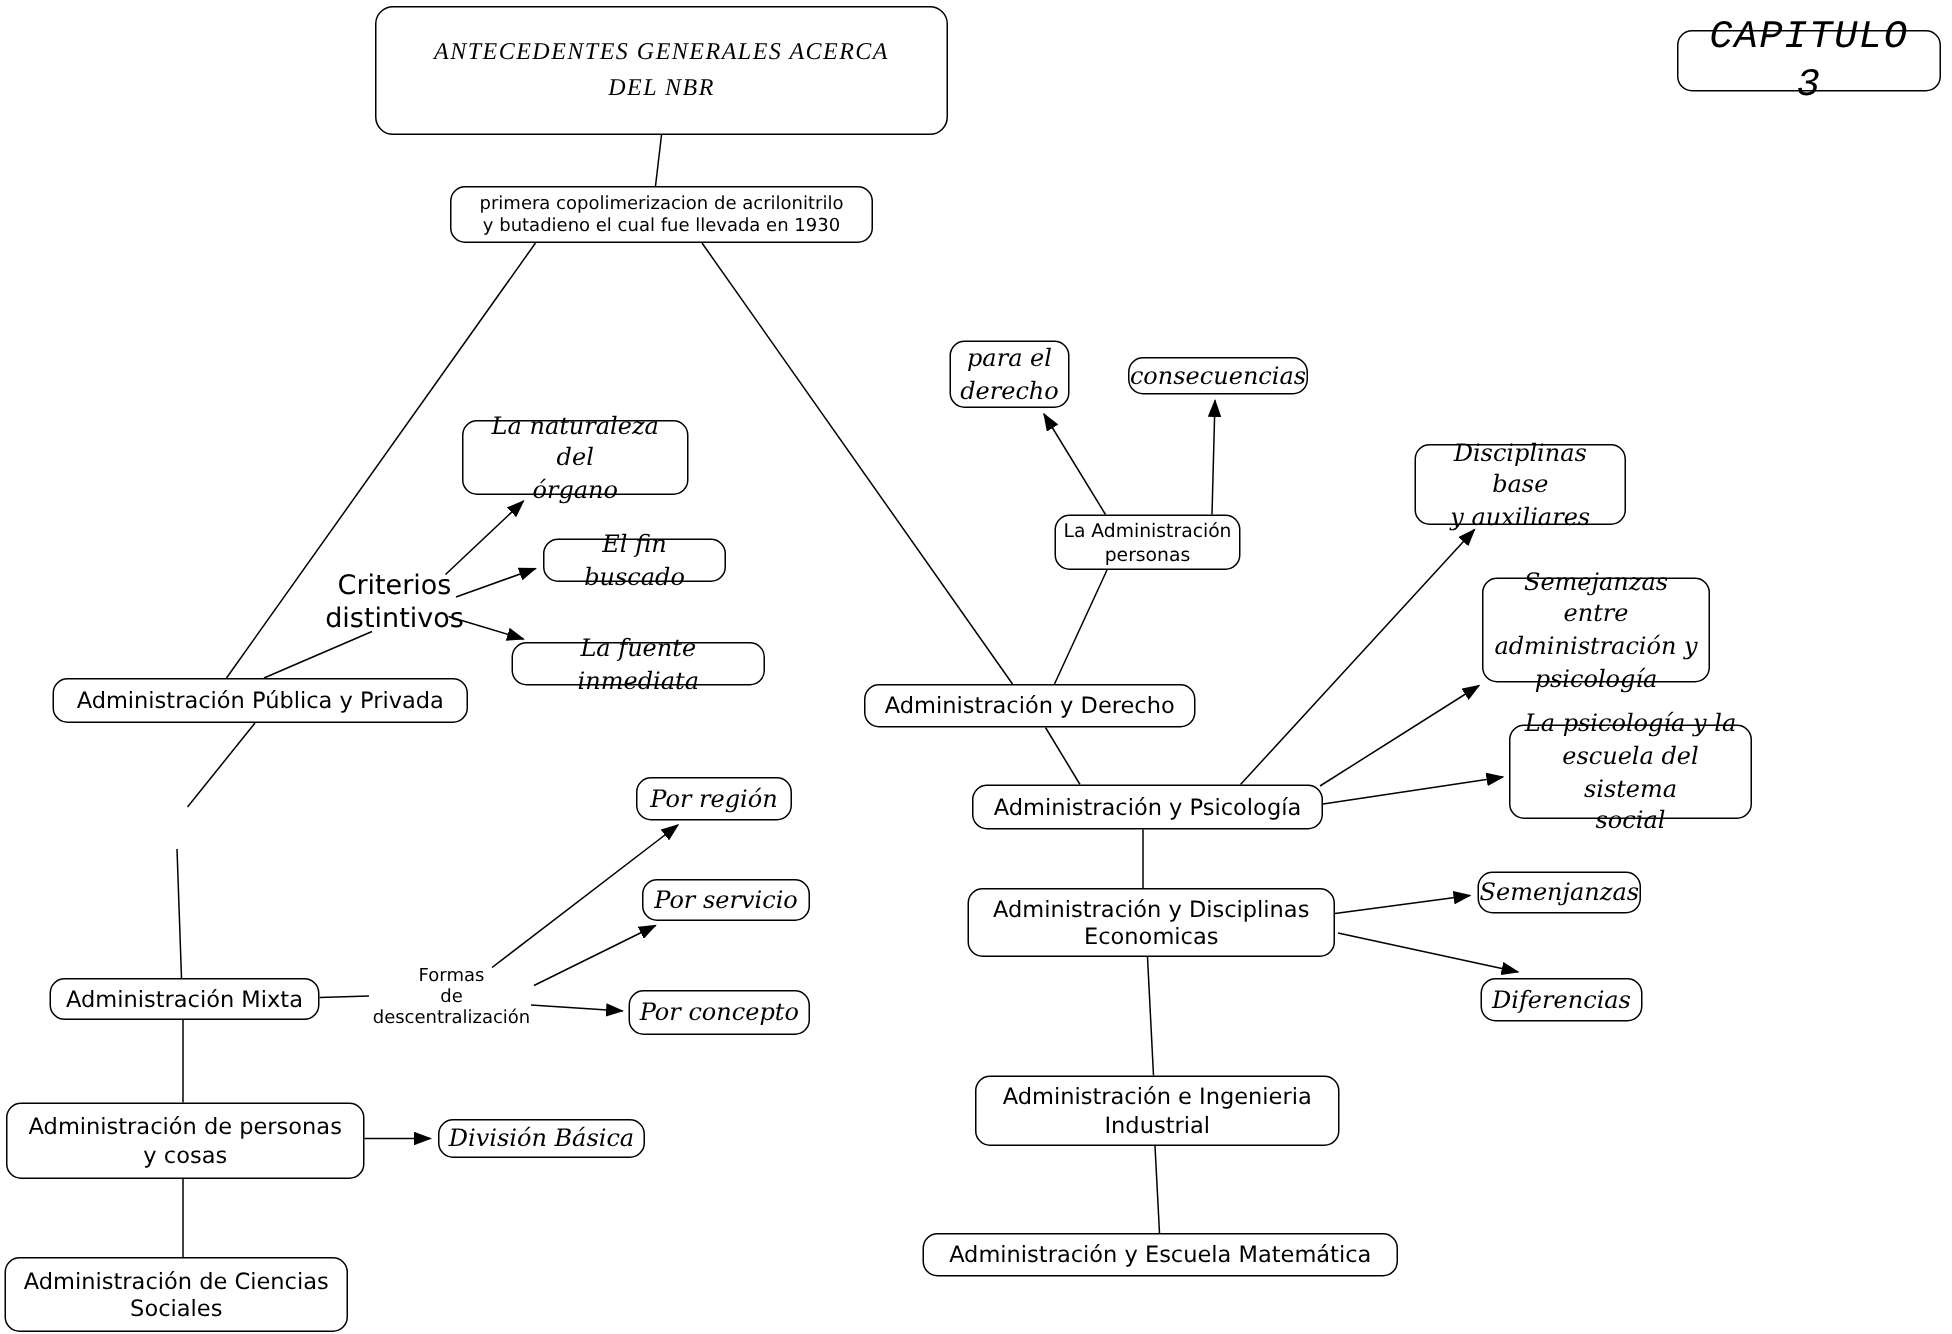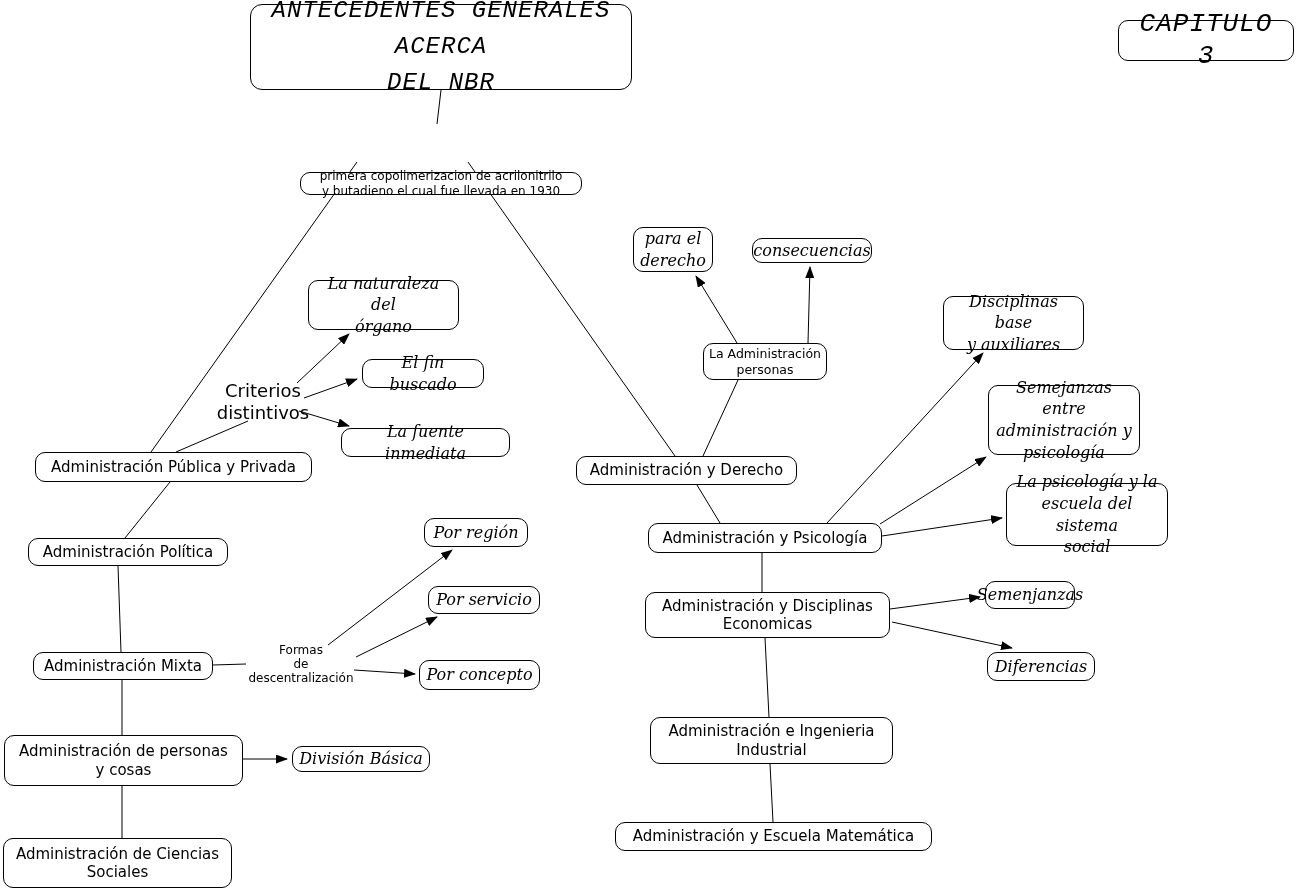--- a/index.html
+++ b/index.html
@@ -22,21 +22,21 @@
     text-align:center;
     white-space:pre-line;
     z-index:2;
     line-height:1.22;
     padding:1px 4px;
   }
   .sans{font-family:"DejaVu Sans",sans-serif;font-size:15px;}
   .sans-sm{font-family:"DejaVu Sans",sans-serif;font-size:12px;}
   .script{font-family:"DejaVu Serif",serif;font-style:italic;font-size:16px;line-height:1.35;}
   .plain{border:none;background:transparent;border-radius:0;padding:0;}
-  .title-box{font-family:Liberation Mono, monospace;font-style:italic;font-size:24px;letter-spacing:1px;border-radius:12px;line-height:1.5;}
+  .title-box{font-family:Liberation Serif, serif;font-style:italic;font-size:16px;letter-spacing:1px;border-radius:12px;line-height:1.5;}
   .chapter-box{font-family:Liberation Mono, monospace;font-style:italic;font-size:26px;letter-spacing:1px;border-radius:10px;}
 </style>
 </head>
 <body>
 
 <div id="canvas">
 
   <svg id="connector-layer" width="1301" height="889" viewBox="0 0 1301 889">
     <defs>
       <marker id="arrowhead" viewBox="0 0 12 9" refX="11" refY="4.5" markerWidth="12" markerHeight="9" orient="auto">
@@ -73,38 +73,37 @@
       <line x1="880" y1="524" x2="986" y2="457" marker-end="url(#arrowhead)"></line>
       <line x1="882" y1="536" x2="1002" y2="518" marker-end="url(#arrowhead)"></line>
       <line x1="890" y1="609" x2="980" y2="597" marker-end="url(#arrowhead)"></line>
       <line x1="892" y1="622" x2="1012" y2="648" marker-end="url(#arrowhead)"></line>
     </g>
   </svg>
 
   <div class="node title-box" style="left:250px;top:4px;width:382px;height:86px;">ANTECEDENTES GENERALES ACERCA
 DEL NBR</div>
   <div class="node chapter-box" style="left:1118px;top:20px;width:176px;height:41px;">CAPITULO 3</div>
-  <div class="node sans-sm" style="left:300px;top:124px;width:282px;height:23px;margin-top:48px;">primera copolimerizacion de acrilonitrilo
+  <div class="node sans-sm" style="left:300px;top:124px;width:282px;height:38px;">primera copolimerizacion de acrilonitrilo
 y butadieno el cual fue llevada en 1930</div>
 
   <div class="node script" style="left:633px;top:227px;width:80px;height:45px;">para el
 derecho</div>
   <div class="node script" style="left:752px;top:238px;width:120px;height:25px;">consecuencias</div>
   <div class="node sans-sm" style="left:703px;top:343px;width:124px;height:37px;font-size:12.5px;">La Administración
 personas</div>
 
   <div class="node script" style="left:308px;top:280px;width:151px;height:50px;">La naturaleza del
 órgano</div>
   <div class="node script" style="left:362px;top:359px;width:122px;height:29px;">El fin buscado</div>
   <div class="node script" style="left:341px;top:428px;width:169px;height:29px;">La fuente inmediata</div>
   <div class="node plain sans-sm" style="left:224px;top:384px;width:78px;height:36px;font-size:18px;">Criterios
 distintivos</div>
 
   <div class="node sans" style="left:35px;top:452px;width:277px;height:30px;">Administración Pública y Privada</div>
-  <div class="node sans" style="left:28px;top:538px;width:200px;height:28px;">Administración Política</div>
   <div class="node sans" style="left:33px;top:652px;width:180px;height:28px;">Administración Mixta</div>
   <div class="node sans" style="left:4px;top:735px;width:239px;height:51px;">Administración de personas
 y cosas</div>
   <div class="node sans" style="left:3px;top:838px;width:229px;height:50px;">Administración de Ciencias
 Sociales</div>
   <div class="node script" style="left:292px;top:746px;width:138px;height:26px;">División Básica</div>
 
   <div class="node plain sans-sm" style="left:248px;top:641px;width:106px;height:46px;line-height:1.18;">Formas
 de
 descentralización</div>
@@ -122,16 +121,16 @@
 
   <div class="node script" style="left:943px;top:296px;width:141px;height:54px;">Disciplinas base
 y auxiliares</div>
   <div class="node script" style="left:988px;top:385px;width:152px;height:70px;">Semejanzas entre
 administración y
 psicología</div>
   <div class="node script" style="left:1006px;top:483px;width:162px;height:63px;">La psicología y la
 escuela del sistema
 social</div>
 
-  <div class="node script" style="left:985px;top:581px;width:90px;height:28px;">Semenjanzas</div>
+  <div class="node script" style="left:985px;top:581px;width:109px;height:28px;">Semenjanzas</div>
   <div class="node script" style="left:987px;top:652px;width:108px;height:29px;">Diferencias</div>
 
 </div>
 
 </body></html>

